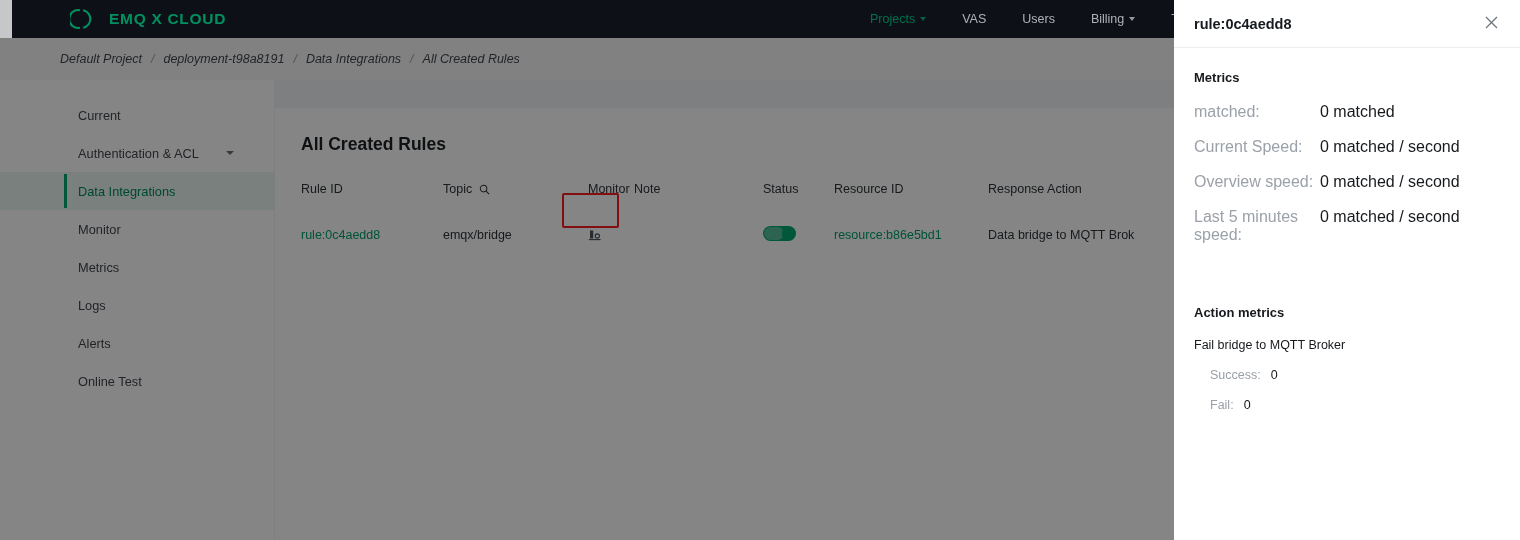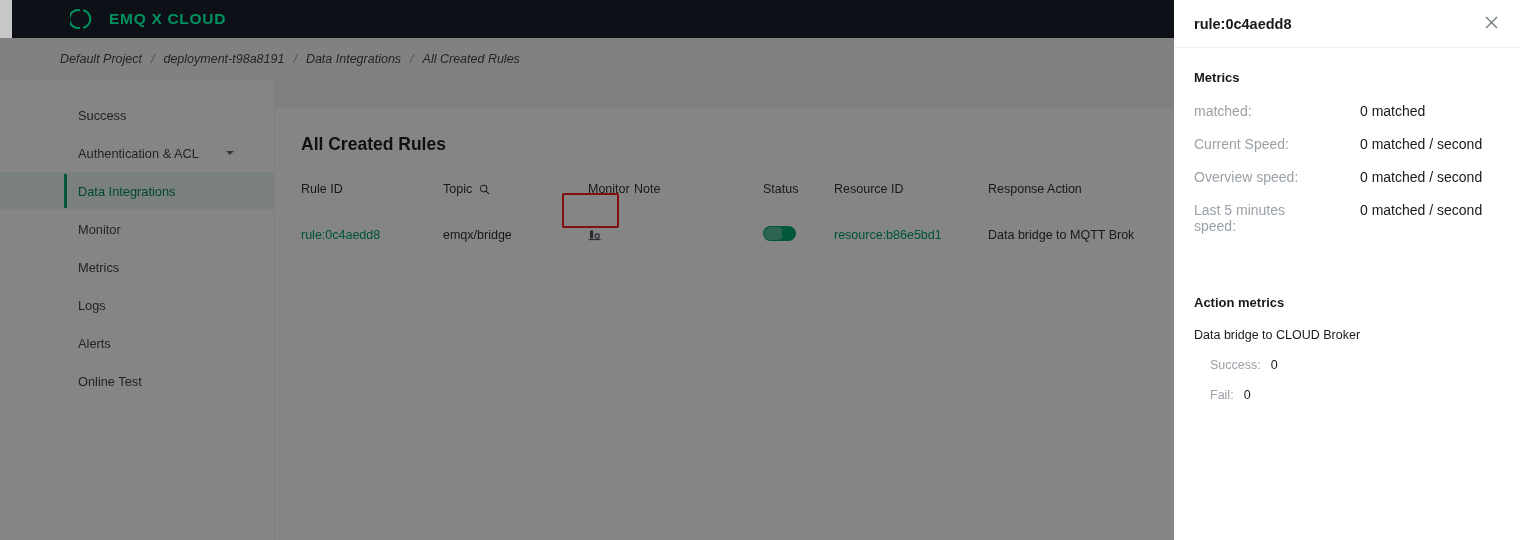--- a/index.html
+++ b/index.html
@@ -168,21 +168,21 @@
   .drawer-title { font-size: 14.5px; font-weight: 700; color: #16191d; }
   .close-x {
     position: absolute; right: 22px; top: 16px;
     width: 13px; height: 13px; cursor: pointer;
   }
   .drawer-body { padding: 22px 20px 0 20px; }
   .sec-title {
     font-size: 13px; font-weight: 700; color: #16191d; margin-bottom: 18px;
   }
   .mrow {
-    display: flex; align-items: baseline; margin-bottom: 17px; font-size: 14px; gap: 40px;
+    display: flex; align-items: baseline; margin-bottom: 17px; font-size: 16px;
   }
   .mkey { color: #9ba1a8; width: 126px; flex: 0 0 126px; }
   .mval { color: #16191d; }
   .sec-gap { height: 44px; }
   .action-name { font-size: 12.5px; color: #16191d; margin-bottom: 16px; }
   .arow { display: flex; align-items: center; margin-bottom: 16px; font-size: 12.5px; padding-left: 16px; }
   .akey { color: #9ba1a8; }
   .aval { color: #16191d; margin-left: 10px; }
 </style>
 </head>
@@ -194,37 +194,56 @@
 
     <div class="topnav">
       <div class="brand">
         <svg class="brand-mark" viewBox="0 0 30 24">
           <path d="M10 3.2 A9 9 0 1 0 10 20.8" fill="none" stroke="#00b173" stroke-width="2.1"></path>
           <path d="M13.2 3.2 A9 9 0 0 1 13.2 20.8" fill="none" stroke="#00b173" stroke-width="2.1"></path>
           <path d="M17.5 3.6 A8.6 8.6 0 0 1 17.5 20.4 A8.6 8.6 0 0 0 17.5 3.6 Z" fill="#00b173"></path>
         </svg>
         <span class="brand-text">EMQ X CLOUD</span>
       </div>
+      <div class="nav-items">
+        <div class="nav-item active">
+          <span>Projects</span>
+          <span class="caret"></span>
+        </div>
+        <div class="nav-item">
+          <span>VAS</span>
+        </div>
+        <div class="nav-item">
+          <span>Users</span>
+        </div>
+        <div class="nav-item">
+          <span>Billing</span>
+          <span class="caret"></span>
+        </div>
+        <div class="nav-item">
+          <span>Tic</span>
+        </div>
+      </div>
     </div>
 
     <div class="crumbbar">
       <div class="crumbs">
         <span>Default Project</span>
         <span class="crumb-sep">/</span>
         <span>deployment-t98a8191</span>
         <span class="crumb-sep">/</span>
         <span>Data Integrations</span>
         <span class="crumb-sep">/</span>
         <span>All Created Rules</span>
       </div>
     </div>
 
     <div class="sidebar">
       <div class="side-item">
-        <span>Success</span>
+        <span>Current</span>
       </div>
       <div class="side-item">
         <span>Authentication &amp; ACL</span>
         <span class="side-caret"></span>
       </div>
       <div class="side-item active">
         <span>Data Integrations</span>
       </div>
       <div class="side-item">
         <span>Monitor</span>
@@ -325,21 +344,21 @@
         <span class="mval">0 matched / second</span>
       </div>
       <div class="mrow">
         <span class="mkey">Last 5 minutes speed:</span>
         <span class="mval">0 matched / second</span>
       </div>
 
       <div class="sec-gap"></div>
 
       <div class="sec-title">Action metrics</div>
-      <div class="action-name">Data bridge to CLOUD Broker</div>
+      <div class="action-name">Fail bridge to MQTT Broker</div>
 
       <div class="arow">
         <span class="akey">Success:</span>
         <span class="aval">0</span>
       </div>
       <div class="arow">
         <span class="akey">Fail:</span>
         <span class="aval">0</span>
       </div>
     </div>

